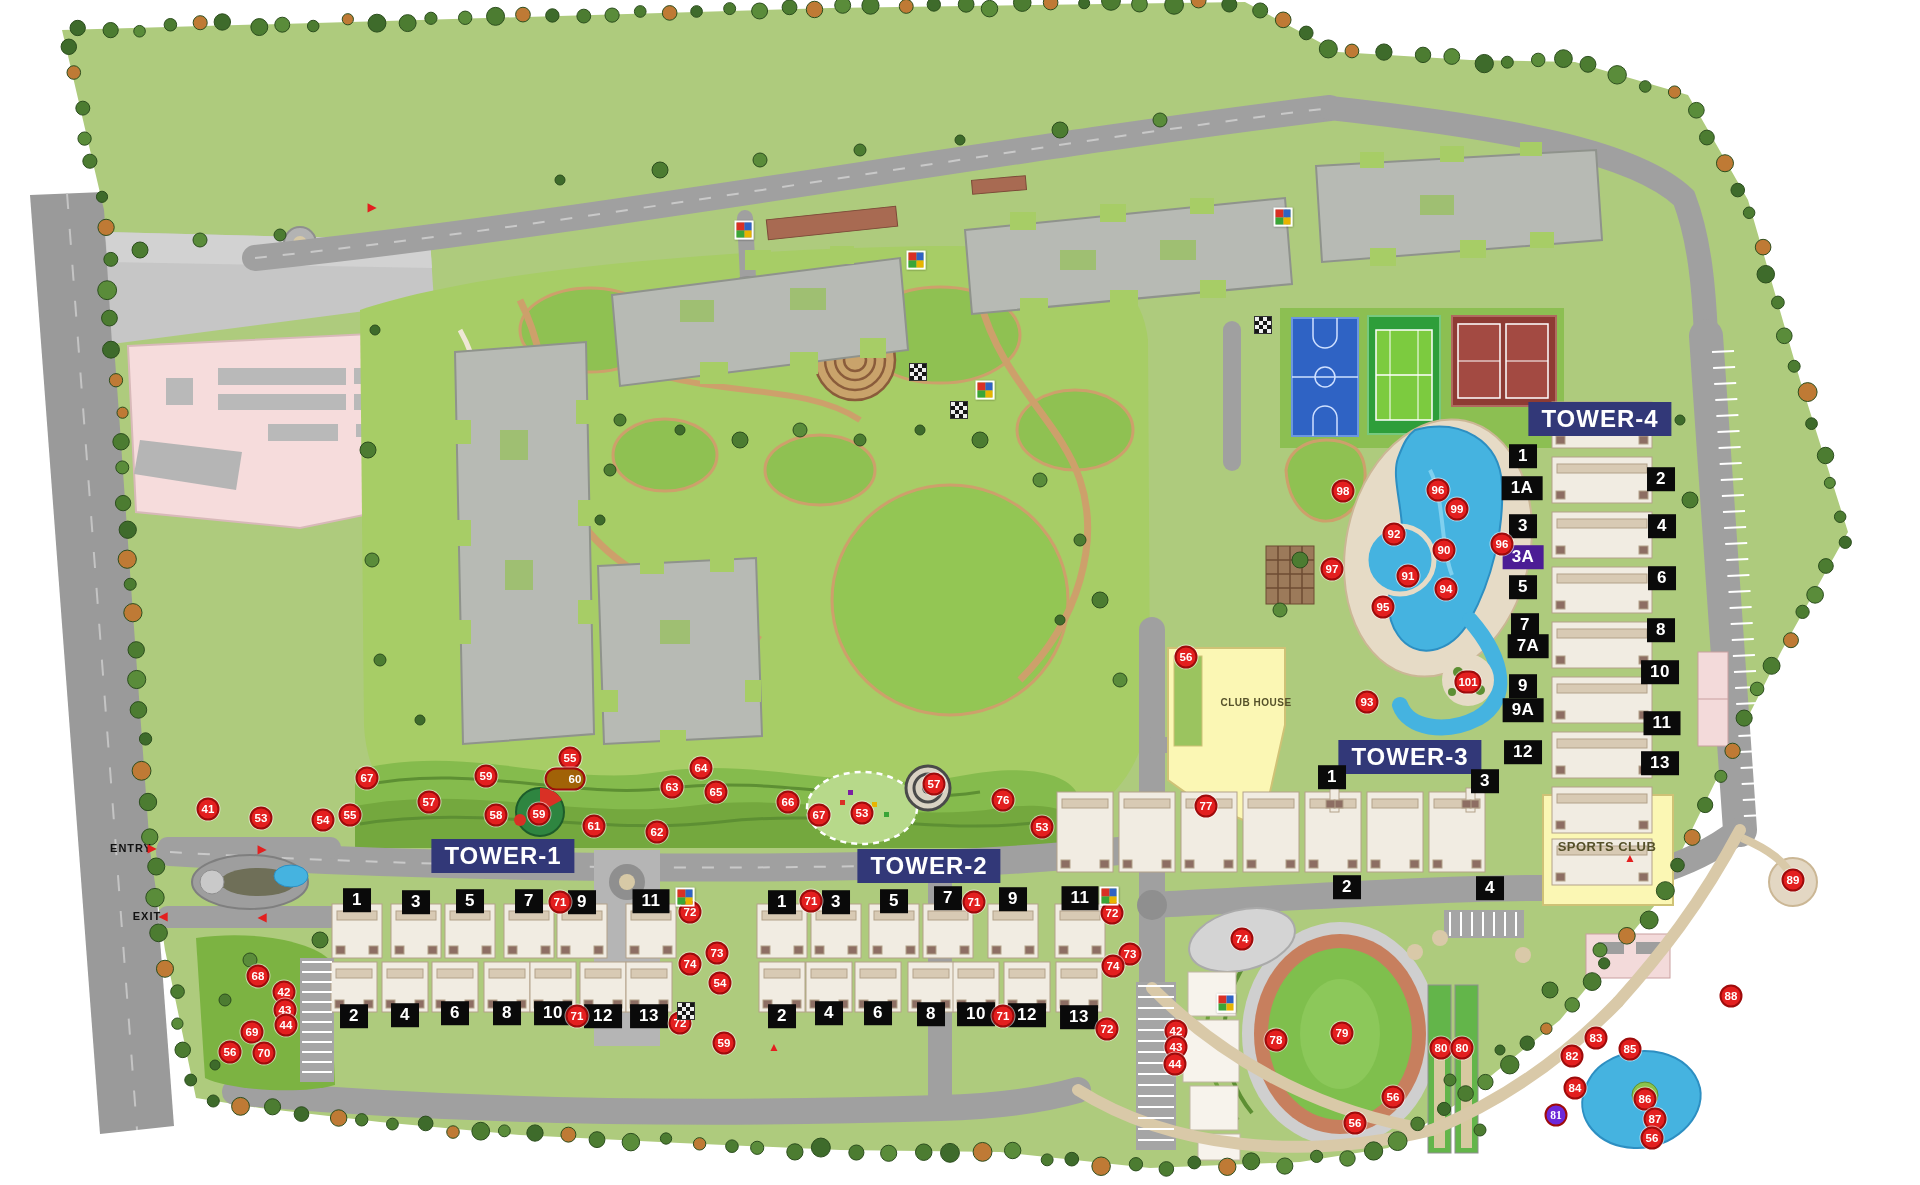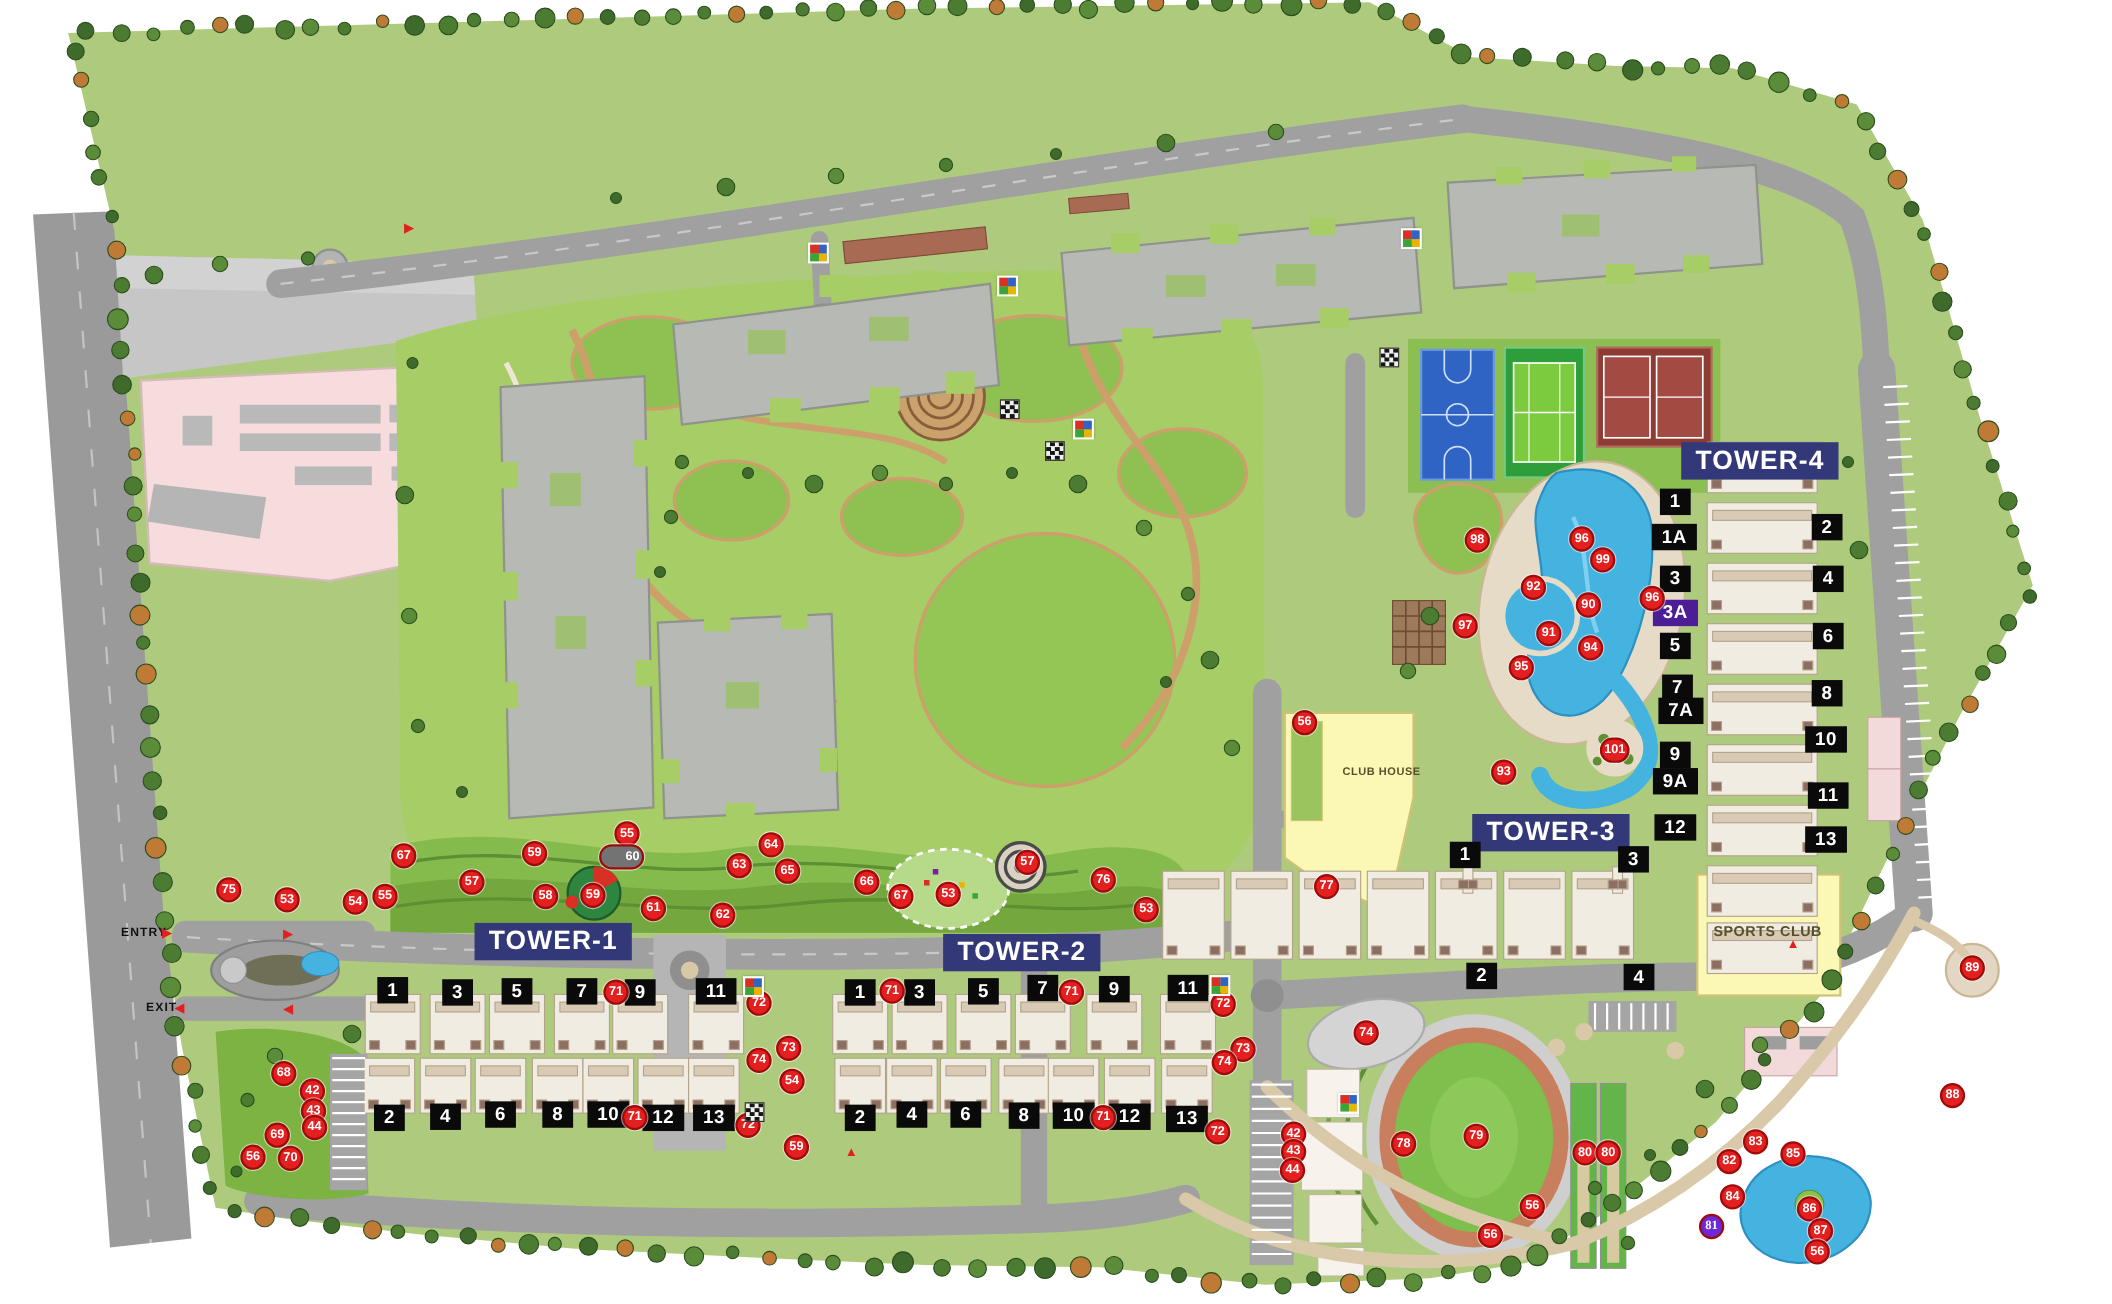--- a/index.html
+++ b/index.html
@@ -772,31 +772,31 @@
       <div class="badge" style="left: 1523px; top: 686px; background: rgb(10, 10, 10);">9</div>
       <div class="badge" style="left: 1523px; top: 710px; background: rgb(10, 10, 10);">9A</div>
       <div class="badge" style="left: 1523px; top: 752px; background: rgb(10, 10, 10);">12</div>
       <div class="badge" style="left: 1661px; top: 479px; background: rgb(10, 10, 10);">2</div>
       <div class="badge" style="left: 1662px; top: 526px; background: rgb(10, 10, 10);">4</div>
       <div class="badge" style="left: 1662px; top: 578px; background: rgb(10, 10, 10);">6</div>
       <div class="badge" style="left: 1661px; top: 630px; background: rgb(10, 10, 10);">8</div>
       <div class="badge" style="left: 1660px; top: 672px; background: rgb(10, 10, 10);">10</div>
       <div class="badge" style="left: 1662px; top: 723px; background: rgb(10, 10, 10);">11</div>
       <div class="badge" style="left: 1660px; top: 763px; background: rgb(10, 10, 10);">13</div>
-      <div class="marker" style="left: 208px; top: 809px; background: rgb(227, 31, 31);">75</div>
+      <div class="marker" style="left: 208px; top: 809px; background: rgb(227, 31, 31);">41</div>
       <div class="marker" style="left: 261px; top: 818px; background: rgb(227, 31, 31);">53</div>
       <div class="marker" style="left: 323px; top: 820px; background: rgb(227, 31, 31);">54</div>
       <div class="marker" style="left: 350px; top: 815px; background: rgb(227, 31, 31);">55</div>
       <div class="marker" style="left: 367px; top: 778px; background: rgb(227, 31, 31);">67</div>
       <div class="marker" style="left: 486px; top: 776px; background: rgb(227, 31, 31);">59</div>
       <div class="marker" style="left: 429px; top: 802px; background: rgb(227, 31, 31);">57</div>
       <div class="marker" style="left: 496px; top: 815px; background: rgb(227, 31, 31);">58</div>
       <div class="marker" style="left: 539px; top: 814px; background: rgb(227, 31, 31);">59</div>
       <div class="marker" style="left: 570px; top: 758px; background: rgb(227, 31, 31);">55</div>
-      <div class="marker" style="left: 565px; top: 779px; background: #737373; padding-left: 22px;">60</div>
+      <div class="marker" style="left: 565px; top: 779px; background: #a16207; padding-left: 22px;">60</div>
       <div class="marker" style="left: 594px; top: 826px; background: rgb(227, 31, 31);">61</div>
       <div class="marker" style="left: 657px; top: 832px; background: rgb(227, 31, 31);">62</div>
       <div class="marker" style="left: 672px; top: 787px; background: rgb(227, 31, 31);">63</div>
       <div class="marker" style="left: 701px; top: 768px; background: rgb(227, 31, 31);">64</div>
       <div class="marker" style="left: 716px; top: 792px; background: rgb(227, 31, 31);">65</div>
       <div class="marker" style="left: 788px; top: 802px; background: rgb(227, 31, 31);">66</div>
       <div class="marker" style="left: 819px; top: 815px; background: rgb(227, 31, 31);">67</div>
       <div class="marker" style="left: 862px; top: 813px; background: rgb(227, 31, 31);">53</div>
       <div class="marker" style="left: 934px; top: 784px; background: rgb(227, 31, 31);">57</div>
       <div class="marker" style="left: 1003px; top: 800px; background: rgb(227, 31, 31);">76</div>
@@ -840,21 +840,21 @@
       <div class="marker" style="left: 1242px; top: 939px; background: rgb(227, 31, 31);">74</div>
       <div class="marker" style="left: 1276px; top: 1040px; background: rgb(227, 31, 31);">78</div>
       <div class="marker" style="left: 1342px; top: 1033px; background: rgb(227, 31, 31);">79</div>
       <div class="marker" style="left: 1441px; top: 1048px; background: rgb(227, 31, 31);">80</div>
       <div class="marker" style="left: 1462px; top: 1048px; background: rgb(227, 31, 31);">80</div>
       <div class="marker" style="left: 1393px; top: 1097px; background: rgb(227, 31, 31);">56</div>
       <div class="marker" style="left: 1355px; top: 1123px; background: rgb(227, 31, 31);">56</div>
       <div class="marker" style="left: 1176px; top: 1031px; background: rgb(227, 31, 31);">42</div>
       <div class="marker" style="left: 1176px; top: 1047px; background: rgb(227, 31, 31);">43</div>
       <div class="marker" style="left: 1175px; top: 1064px; background: rgb(227, 31, 31);">44</div>
-      <div class="marker" style="left: 1731px; top: 996px; background: rgb(227, 31, 31); margin-left: 44px;">88</div>
+      <div class="marker" style="left: 1731px; top: 996px; background: rgb(227, 31, 31);">88</div>
       <div class="marker" style="left: 1596px; top: 1038px; background: rgb(227, 31, 31);">83</div>
       <div class="marker" style="left: 1572px; top: 1056px; background: rgb(227, 31, 31);">82</div>
       <div class="marker" style="left: 1630px; top: 1049px; background: rgb(227, 31, 31);">85</div>
       <div class="marker" style="left: 1575px; top: 1088px; background: rgb(227, 31, 31);">84</div>
       <div class="marker" style="left: 1645px; top: 1099px; background: rgb(227, 31, 31);">86</div>
       <div class="marker" style="left: 1655px; top: 1119px; background: rgb(227, 31, 31); text-align: center;">87</div>
       <div class="marker" style="left: 1556px; top: 1115px; background: #6d28d9; font-family: Liberation Serif, serif;">81</div>
       <div class="marker" style="left: 1652px; top: 1138px; background: rgb(227, 31, 31);">56</div>
       <div class="marker" style="left: 1793px; top: 880px; background: rgb(227, 31, 31);">89</div>
       <div class="alabel sm" style="left: 1228px; top: 702px; margin-left: 28px;">CLUB HOUSE</div>

